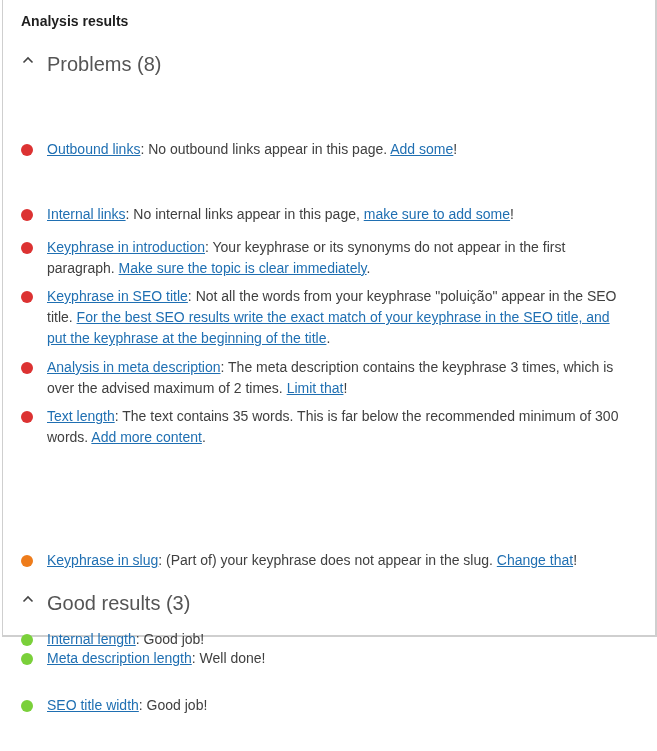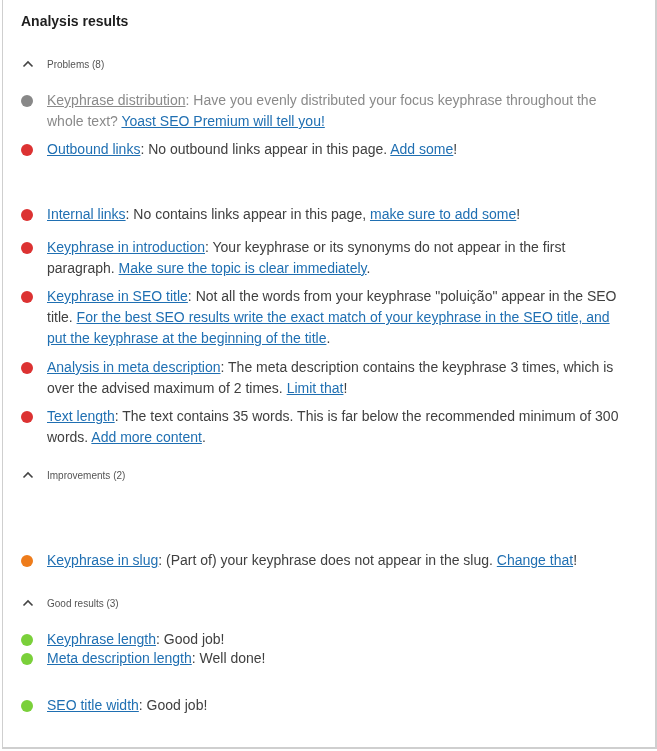--- a/index.html
+++ b/index.html
@@ -3,32 +3,32 @@
 <meta charset="utf-8">
 <style>
   * { box-sizing: border-box; }
   html, body { margin: 0; padding: 0; background: #ffffff; }
   body {
     width: 657px; height: 751px; overflow: hidden;
     font-family: "Liberation Sans", "DejaVu Sans", sans-serif;
     color: #404040;
   }
   .panel {
-    position: absolute; left: 2px; top: 0; width: 655px; height: 749px;
+    position: absolute; left: 2px; top: 0; width: 655px; height: 637px;
     border-left: 1px solid #cfcfcf; border-right: 2px solid #cfcfcf; border-bottom: 2px solid #cfcfcf;
     background: #fff;
   }
   .title {
     position: absolute; left: 18px; top: 13px;
     font-size: 14px; font-weight: bold; color: #1e1e1e;
   }
   .section-header {
     position: absolute; left: 18px; height: 22px;
-    display: flex; align-items: center; cursor: pointer;
-    font-size: 10px; color: #555;
+    display: flex; cursor: pointer;
+    font-size: 20px; color: #555;
   }
   .chevron { width: 14px; height: 14px; margin-right: 12px; display: inline-block; }
   .chevron svg { display: block; }
   .item {
     position: absolute; left: 18px; width: 605px;
     display: flex; align-items: flex-start;
     font-size: 14px; line-height: 21px; color: #404040;
   }
   .bullet {
     flex: 0 0 12px; width: 12px; height: 12px; border-radius: 50%;
@@ -47,34 +47,30 @@
 
   <div class="section-header" style="top:53px">
     <span class="chevron">
         <svg width="14" height="14" viewBox="0 0 14 14">
           <path d="M2.5 9.5 L7 5 L11.5 9.5" fill="none" stroke="#444" stroke-width="1.6"></path>
         </svg>
       </span>
     <span>Problems (8)</span>
   </div>
 
-  <div class="item disabled" style="top:90px">
-    <span class="bullet" style="background:#888888"></span>
-    <span class="text"><a class="label">Keyphrase distribution</a><span>: Have you evenly distributed your focus keyphrase throughout the whole text? </span><a>Yoast SEO Premium will tell you!</a></span>
-  </div>
 
   <div class="item" style="top:139px">
     <span class="bullet" style="background:#dc3232"></span>
     <span class="text"><a>Outbound links</a><span>: No outbound links appear in this page. </span><a>Add some</a><span>!</span></span>
   </div>
 
 
   <div class="item" style="top:204px">
     <span class="bullet" style="background:#dc3232"></span>
-    <span class="text"><a>Internal links</a><span>: No contains links appear in this page, </span><a>make sure to add some</a><span>!</span></span>
+    <span class="text"><a>Internal links</a><span>: No internal links appear in this page, </span><a>make sure to add some</a><span>!</span></span>
   </div>
 
   <div class="item" style="top:237px">
     <span class="bullet" style="background:#dc3232"></span>
     <span class="text"><a>Keyphrase in introduction</a><span>: Your keyphrase or its synonyms do not appear in the first paragraph. </span><a>Make sure the topic is clear immediately</a><span>.</span></span>
   </div>
 
   <div class="item" style="top:286px">
     <span class="bullet" style="background:#dc3232"></span>
     <span class="text"><a>Keyphrase in SEO title</a><span>: Not all the words from your keyphrase "poluição" appear in the SEO title. </span><a>For the best SEO results write the exact match of your keyphrase in the SEO title, and put the keyphrase at the beginning of the title</a><span>.</span></span>
@@ -83,47 +79,39 @@
   <div class="item" style="top:357px">
     <span class="bullet" style="background:#dc3232"></span>
     <span class="text"><a>Analysis in meta description</a><span>: The meta description contains the keyphrase 3 times, which is over the advised maximum of 2 times. </span><a>Limit that</a><span>!</span></span>
   </div>
 
   <div class="item" style="top:406px">
     <span class="bullet" style="background:#dc3232"></span>
     <span class="text"><a>Text length</a><span>: The text contains 35 words. This is far below the recommended minimum of 300 words. </span><a>Add more content</a><span>.</span></span>
   </div>
 
-  <div class="section-header" style="top:464px">
-    <span class="chevron">
-        <svg width="14" height="14" viewBox="0 0 14 14">
-          <path d="M2.5 9.5 L7 5 L11.5 9.5" fill="none" stroke="#444" stroke-width="1.6"></path>
-        </svg>
-      </span>
-    <span>Improvements (2)</span>
-  </div>
 
 
   <div class="item" style="top:550px">
     <span class="bullet" style="background:#ee7c1b"></span>
     <span class="text"><a>Keyphrase in slug</a><span>: (Part of) your keyphrase does not appear in the slug. </span><a>Change that</a><span>!</span></span>
   </div>
 
   <div class="section-header" style="top:592px">
     <span class="chevron">
         <svg width="14" height="14" viewBox="0 0 14 14">
           <path d="M2.5 9.5 L7 5 L11.5 9.5" fill="none" stroke="#444" stroke-width="1.6"></path>
         </svg>
       </span>
     <span>Good results (3)</span>
   </div>
 
   <div class="item" style="top:629px">
     <span class="bullet" style="background:#7ad03a"></span>
-    <span class="text"><a>Keyphrase length</a><span>: Good job!</span></span>
+    <span class="text"><a>Internal length</a><span>: Good job!</span></span>
   </div>
 
   <div class="item" style="top:648px">
     <span class="bullet" style="background:#7ad03a"></span>
     <span class="text"><a>Meta description length</a><span>: Well done!</span></span>
   </div>
 
   <div class="item" style="top:695px">
     <span class="bullet" style="background:#7ad03a"></span>
     <span class="text"><a>SEO title width</a><span>: Good job!</span></span>

